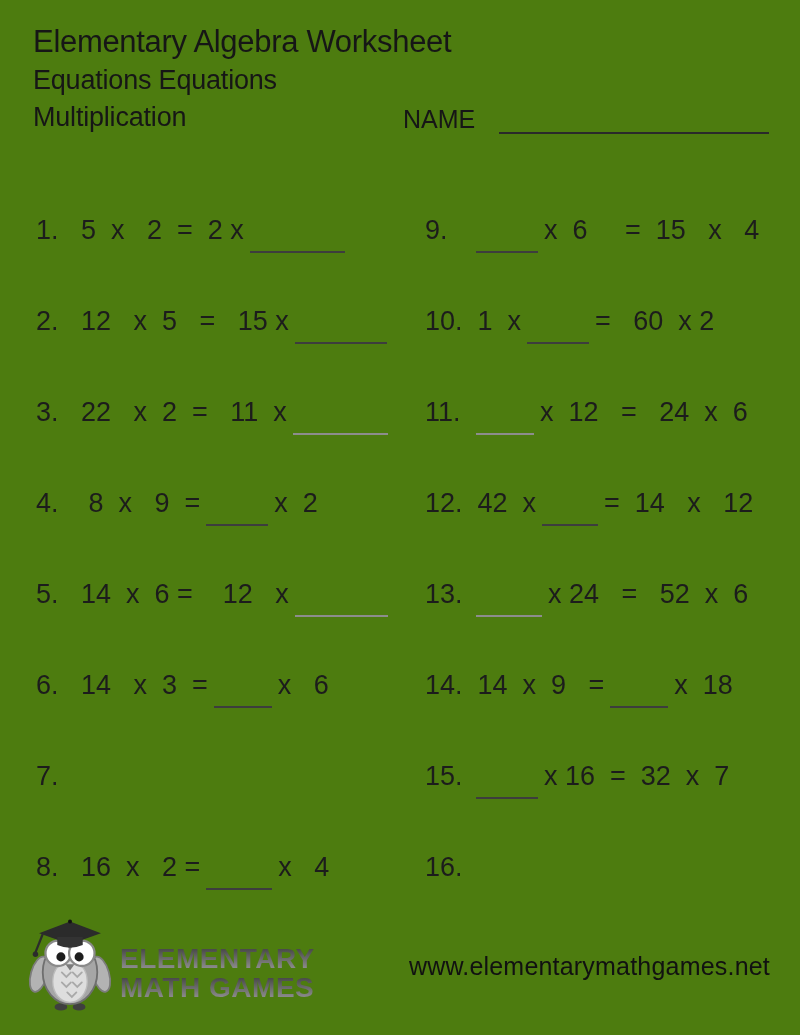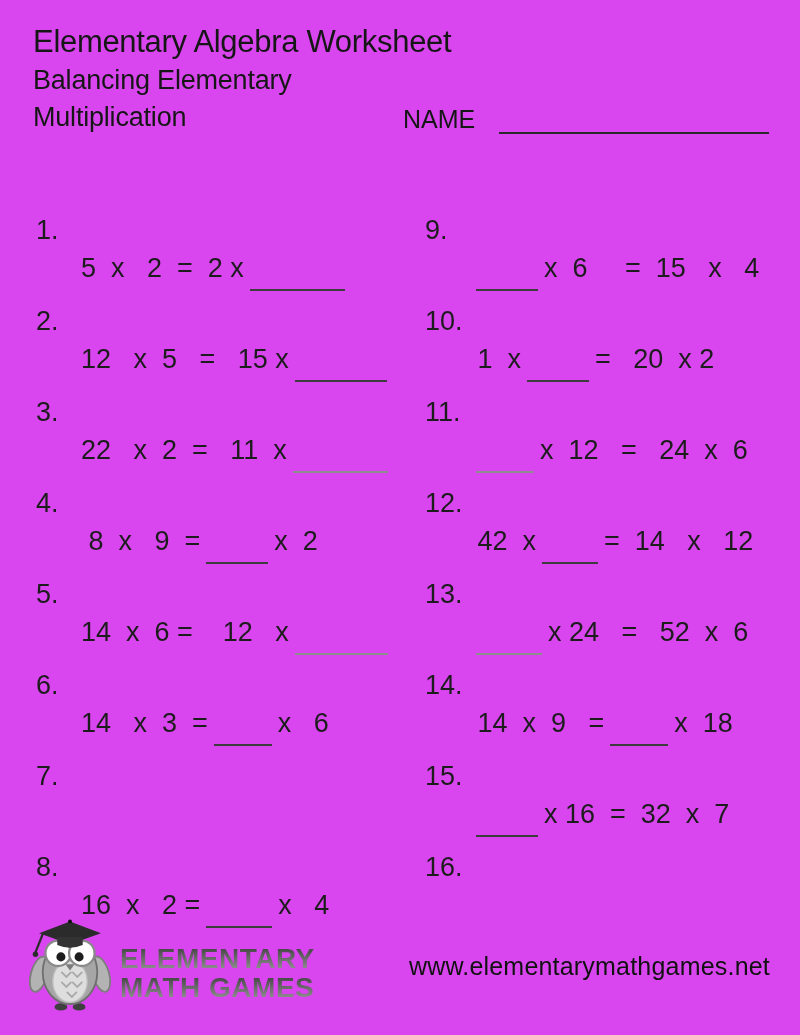--- a/index.html
+++ b/index.html
@@ -6,21 +6,21 @@
   html, body { background: #ffffff; }
   body {
     width: 800px; height: 1035px;
     font-family: "Liberation Sans", "DejaVu Sans", sans-serif;
     color: #1c1c1c;
     overflow: hidden;
   }
   .page {
     position: relative;
     width: 800px; height: 1035px;
-    background: #d946ef;
+    background: #4d7c0f;
     text-decoration: underline;
   }
 
   
   .titles {
     position: absolute; left: 33px; top: 22px;
   }
   .title-main {
     font-size: 31px; font-weight: 400; letter-spacing: -0.3px;
     color: #161616; line-height: 40px;
@@ -47,21 +47,21 @@
   .col { display: flex; flex-direction: column; }
   .col-left  { width: 389px; }
   .col-right { flex: 1; }
   .problem {
     height: 91px;
     display: flex; align-items: flex-start;
     font-size: 27px; line-height: 34px;
     white-space: pre;
   }
   .pnum { min-width: 45px; }
-  .eq { white-space: pre; margin-top: 38px; }
+  .eq { white-space: pre; }
   .blank {
     display: inline-block;
     height: 20px;
     border-bottom: 2px solid #3d3d3d;
     transform: translateY(14px);
     margin: 0 6px;
   }
   .blank.gray { border-bottom-color: #8d8d8d; }
 
   
@@ -85,21 +85,21 @@
     font-size: 25px; color: #111111; letter-spacing: 0.2px;
   }
 </style>
 </head>
 <body>
 
 <div class="page">
 
   <div class="titles">
     <div class="title-main">Elementary Algebra Worksheet</div>
-    <div class="title-sub">Balancing Elementary</div>
+    <div class="title-sub">Equations Equations</div>
     <div class="title-sub">Multiplication</div>
   </div>
 
   <div class="name-field">
     <span class="name-label">NAME</span>
     <span class="name-line"></span>
   </div>
 
   <div class="problems">
     <div class="col col-left">
@@ -107,21 +107,21 @@
         <div class="problem"><span class="pnum">2.</span><span class="eq"><span>12   x  5   =   15 x</span><span class="blank" style="width: 92px;"></span></span></div>
         <div class="problem"><span class="pnum">3.</span><span class="eq"><span>22   x  2  =   11  x</span><span class="blank gray" style="width: 95px;"></span></span></div>
         <div class="problem"><span class="pnum">4.</span><span class="eq"><span> 8  x   9  =</span><span class="blank" style="width: 62px;"></span><span>x  2</span></span></div>
         <div class="problem"><span class="pnum">5.</span><span class="eq"><span>14  x  6 =    12   x</span><span class="blank gray" style="width: 93px;"></span></span></div>
         <div class="problem"><span class="pnum">6.</span><span class="eq"><span>14   x  3  =</span><span class="blank" style="width: 58px;"></span><span>x   6</span></span></div>
         <div class="problem"><span class="pnum">7.</span></div>
         <div class="problem"><span class="pnum">8.</span><span class="eq"><span>16  x   2 =</span><span class="blank" style="width: 66px;"></span><span>x   4</span></span></div>
       </div>
     <div class="col col-right">
         <div class="problem"><span class="pnum">9.</span><span class="eq"><span class="blank" style="width: 62px;"></span><span>x  6     =  15   x   4</span></span></div>
-        <div class="problem"><span class="pnum">10.</span><span class="eq"><span> 1  x</span><span class="blank" style="width: 62px;"></span><span>=   20  x 2</span></span></div>
+        <div class="problem"><span class="pnum">10.</span><span class="eq"><span> 1  x</span><span class="blank" style="width: 62px;"></span><span>=   60  x 2</span></span></div>
         <div class="problem"><span class="pnum">11.</span><span class="eq"><span class="blank gray" style="width: 58px;"></span><span>x  12   =   24  x  6</span></span></div>
         <div class="problem"><span class="pnum">12.</span><span class="eq"><span> 42  x</span><span class="blank" style="width: 56px;"></span><span>=  14   x   12</span></span></div>
         <div class="problem"><span class="pnum">13.</span><span class="eq"><span class="blank gray" style="width: 66px;"></span><span>x 24   =   52  x  6</span></span></div>
         <div class="problem"><span class="pnum">14.</span><span class="eq"><span> 14  x  9   =</span><span class="blank" style="width: 58px;"></span><span>x  18</span></span></div>
         <div class="problem"><span class="pnum">15.</span><span class="eq"><span class="blank" style="width: 62px;"></span><span>x 16  =  32  x  7</span></span></div>
         <div class="problem"><span class="pnum">16.</span></div>
       </div>
   </div>
 
   <div class="logo">

